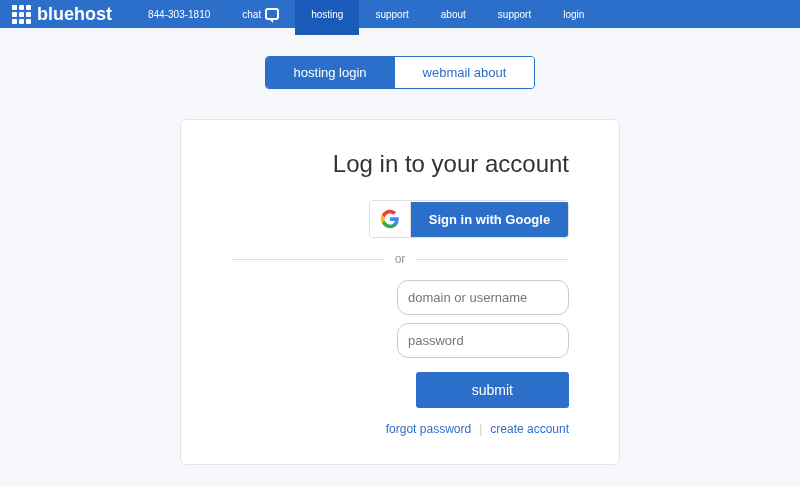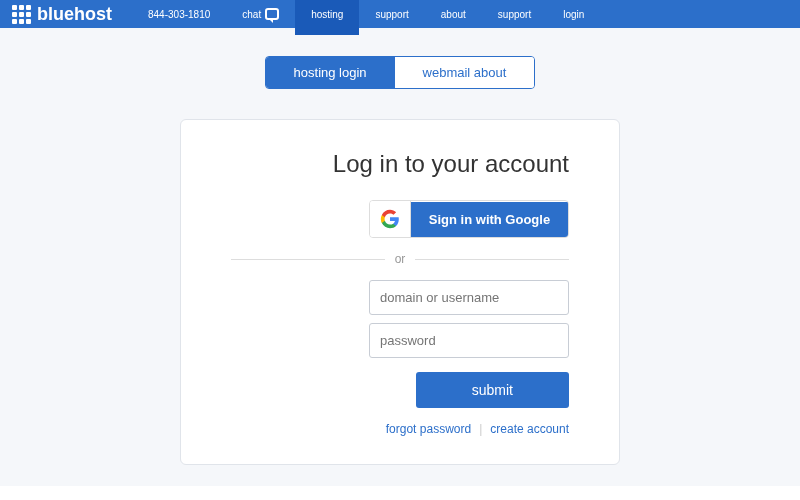--- a/index.html
+++ b/index.html
@@ -172,24 +172,24 @@
     }
     .or-line {
       flex: 1;
       height: 1px;
       background: #ddd;
     }
     .or-text { padding: 0 10px; }
 
     
     .form-input {
-      width: 200px;
+      width: 172px;
       padding: 9px 10px;
       border: 1.5px solid #c8cdd5;
-      border-radius: 3px;
+      border-radius: 11px;
       font-size: 13px;
       color: #555;
       margin-bottom: 8px;
       outline: none;
       background: #fff;
     }
 
     
     .submit-btn {
       background: #2c6fca;

